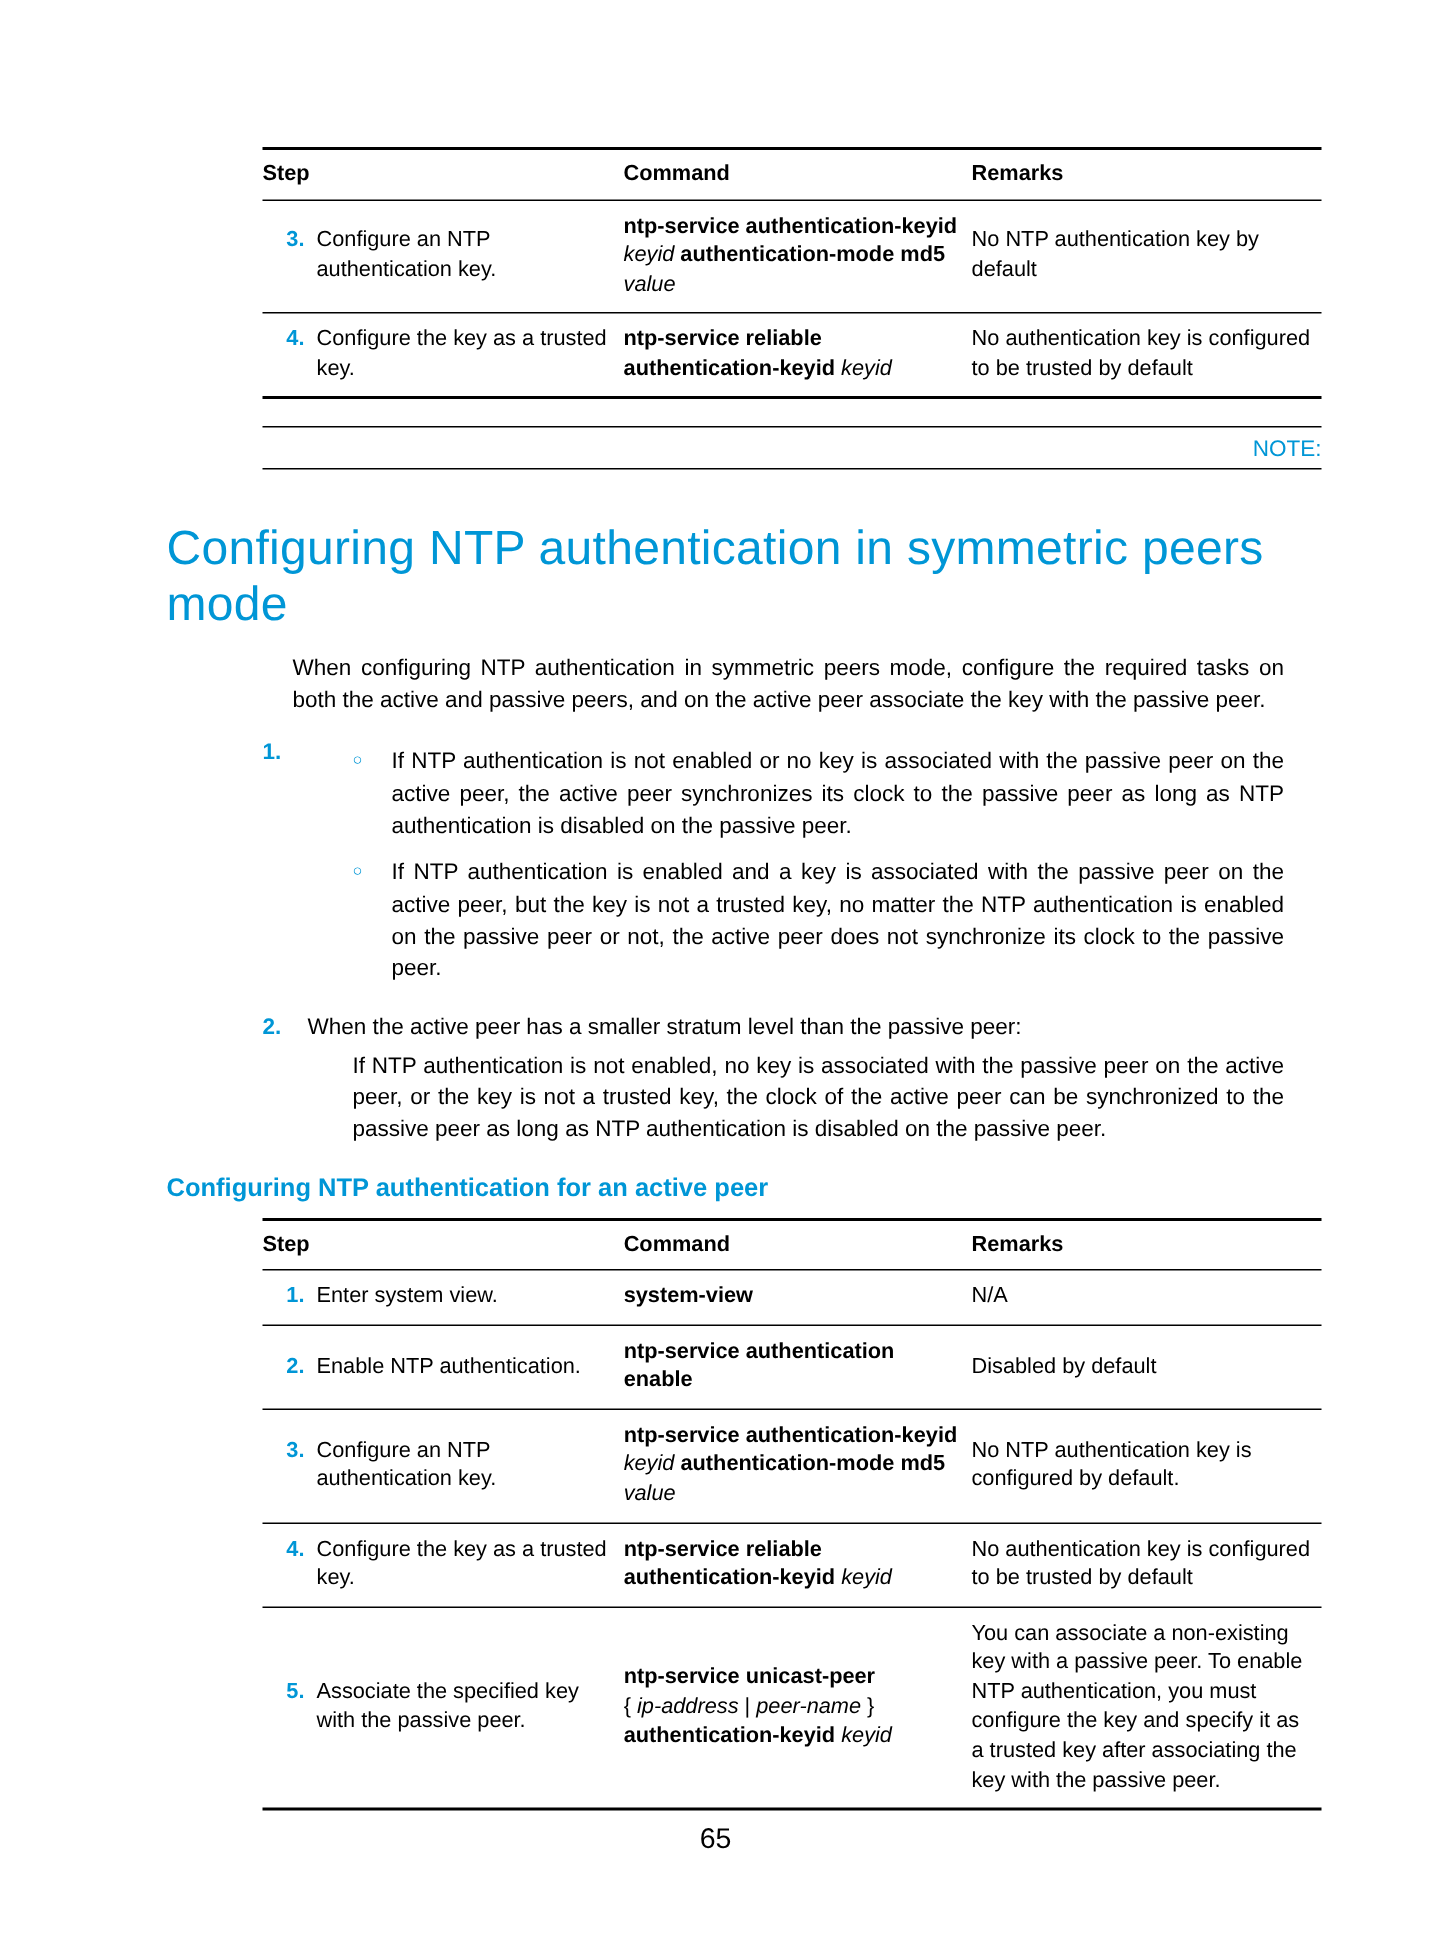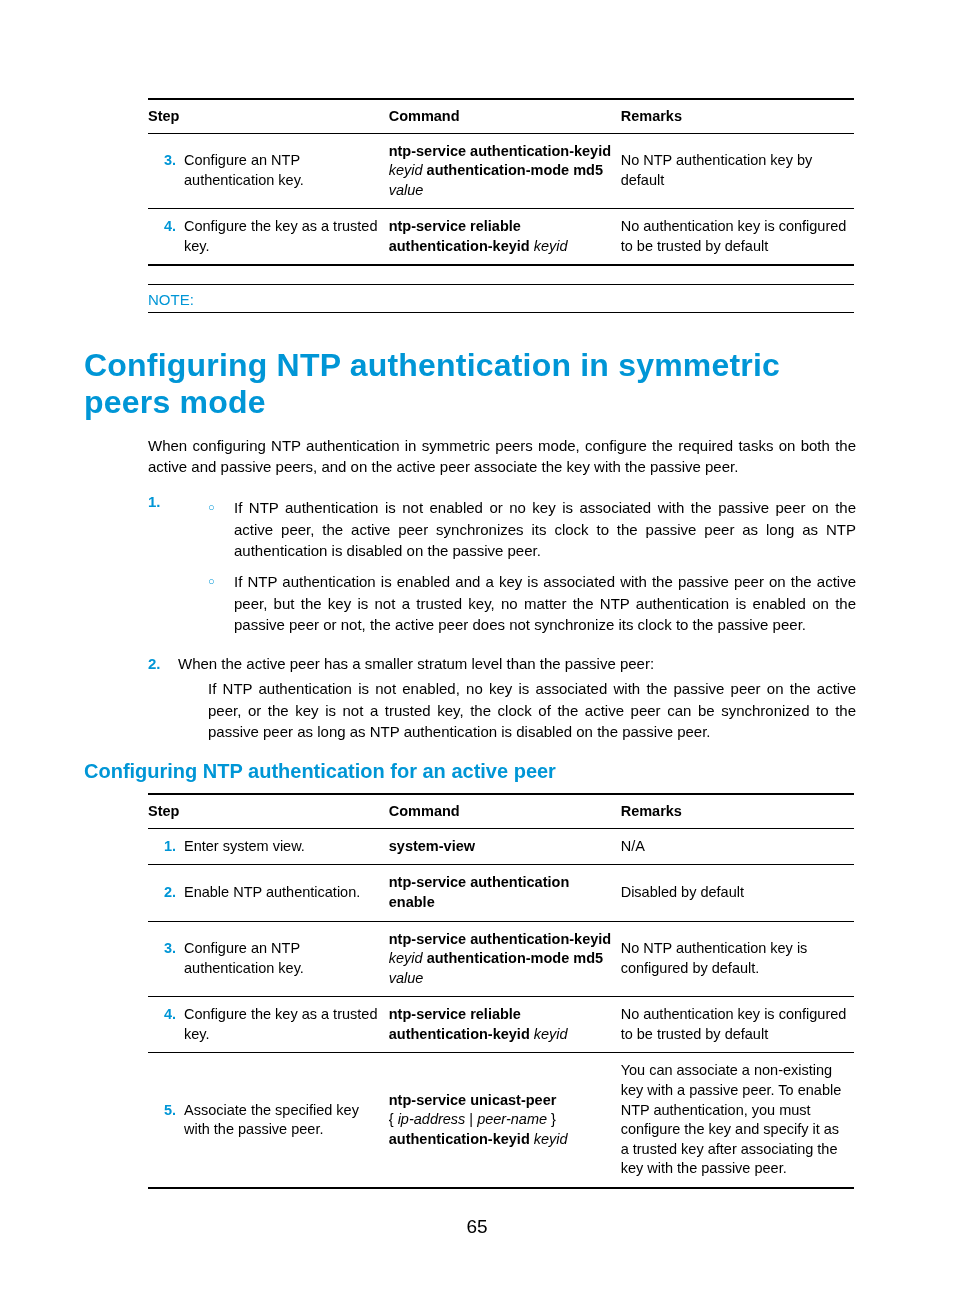--- a/index.html
+++ b/index.html
@@ -9,21 +9,21 @@
     background: #fff;
     font-family: "Futura", "Century Gothic", "Trebuchet MS", Arial, sans-serif;
     font-weight: 300;
     color: #000;
   }
   .page {
     width: 954px;
     height: 1296px;
     position: relative;
     box-sizing: border-box;
-    padding: 98px 98px 0 84px;
+    padding: 98px 98px 0 111px;
   }
   .content {
     width: 100%;
   }
 
   
   table.cfg {
     width: 706px;
     margin-left: 64px;
     border-collapse: collapse;
@@ -66,48 +66,49 @@
     width: 706px;
     margin: 18px 0 0 64px;
     border-top: 1px solid #000;
     border-bottom: 1px solid #000;
     font-size: 14.5px;
   }
   .note .note-label {
     color: #0096d6;
     font-size: 15px;
     padding: 6px 0 4px 0;
+    text-align: right;
   }
   .note .note-body {
     padding: 2px 0 8px 0;
   }
 
   
   h1.section {
     color: #0096d6;
-    font-weight: 700;
+    font-weight: 400;
     font-size: 32px;
     margin: 34px 0 14px 0;
     letter-spacing: 0.2px;
   }
   h2.subsection {
     color: #0096d6;
     font-weight: 600;
-    font-size: 20px;
+    font-size: 17px;
     margin: 6px 0 10px 0;
   }
 
   
   p.body {
     margin: 0 0 12px 64px;
     font-size: 15px;
     line-height: 1.4;
     text-align: justify;
   }
-  p.intro { margin-left: 64px; margin-bottom: 14px; }
+  p.intro { margin-left: 84px; margin-bottom: 14px; }
 
   
   .olist { margin: 0 0 0 64px; font-size: 15px; }
   .olist .item { display: flex; margin-bottom: 8px; line-height: 1.42; }
   .olist .num { color: #0096d6; font-weight: 600; width: 30px; flex-shrink:0; }
   .olist .txt { flex: 1; text-align: justify; }
 
   .sublist { margin: 6px 0 4px 30px; }
   .sublist .sitem { display: flex; margin-bottom: 10px; line-height: 1.42; }
   .sublist .bullet { color: #0096d6; width: 26px; flex-shrink:0; font-size:11px; padding-top:3px;}

